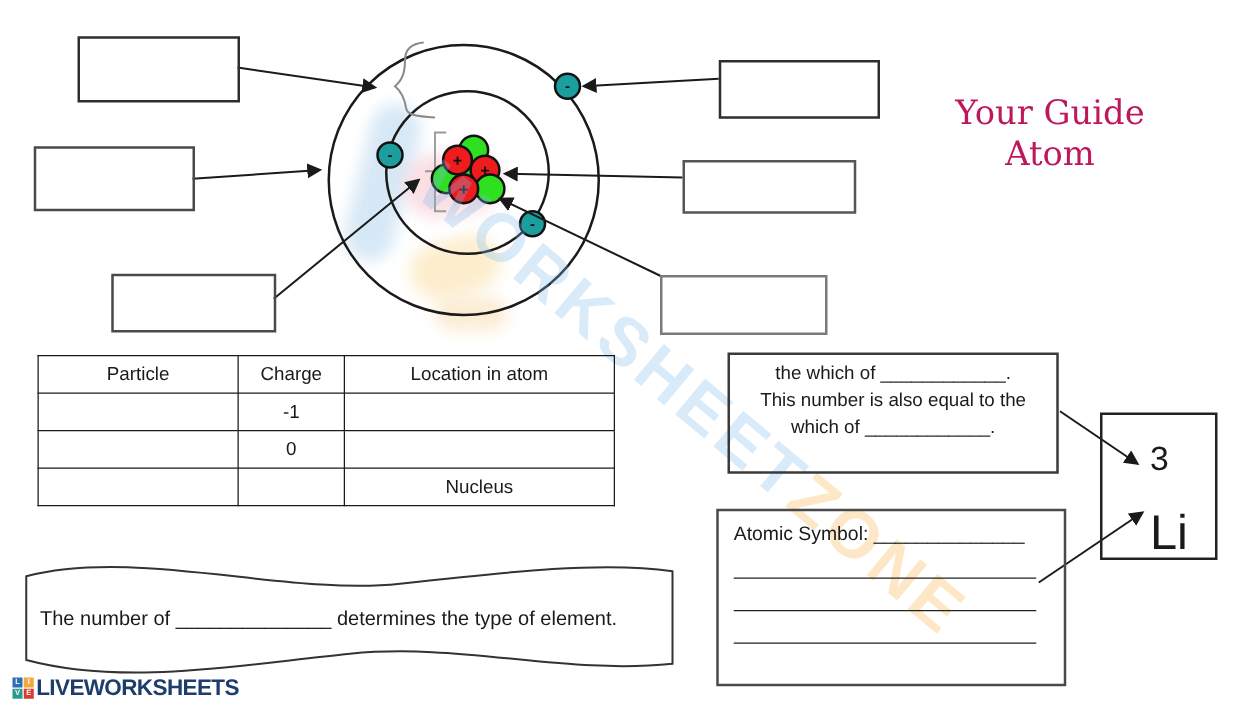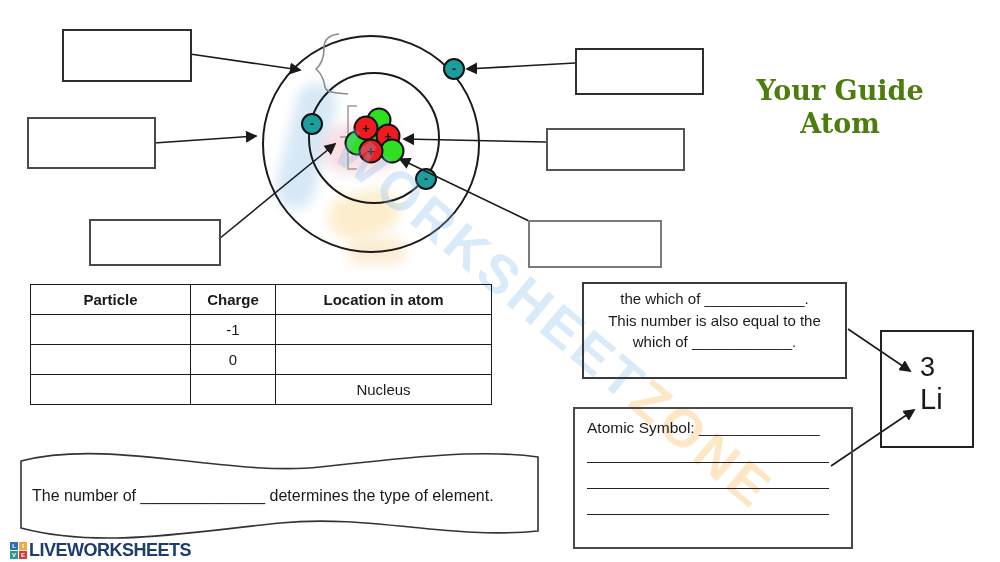--- a/index.html
+++ b/index.html
@@ -25,44 +25,44 @@
   
   .label-box{position:absolute;z-index:4;border:2px solid #3f3f3f;background:transparent;}
   .box1{left:62px;top:29px;width:126px;height:49px;border-color:#2e2e2e;}
   .box2{left:27px;top:117px;width:125px;height:48px;border-color:#4a4a4a;}
   .box3{left:89px;top:219px;width:128px;height:43px;border-color:#4a4a4a;}
   .box4{left:575px;top:48px;width:125px;height:43px;border-color:#2e2e2e;}
   .box5{left:546px;top:128px;width:135px;height:39px;border-color:#555;}
   .box6{left:528px;top:220px;width:130px;height:44px;border-color:#7a7a7a;}
 
   .title{position:absolute;left:740px;top:74px;width:200px;z-index:4;text-align:center;
-         font-family:"DejaVu Serif",serif;font-weight:bold;font-size:27px;line-height:33px;color:#4d7c0f;}
+         font-family:"DejaVu Serif",serif;font-weight:normal;font-size:27px;line-height:33px;color:#be185d;}
 
   
   table.particle-table{position:absolute;left:30px;top:284px;z-index:4;border-collapse:collapse;table-layout:fixed;}
   table.particle-table td,table.particle-table th{border:1.8px solid #1a1a1a;font-size:15px;
         text-align:center;vertical-align:middle;padding:0;background:transparent;}
-  table.particle-table th{font-weight:bold;height:29px;margin-left:48px;}
+  table.particle-table th{font-weight:normal;height:29px;margin-left:48px;}
   table.particle-table td{height:29px;}
 
   
   .atomic-number-box{position:absolute;left:582px;top:282px;width:261px;height:89px;z-index:4;
         border:2px solid #3a3a3a;text-align:center;font-size:15px;line-height:21.5px;padding-top:4px;}
 
   
   .atomic-symbol-box{position:absolute;left:573px;top:407px;width:252px;height:116px;z-index:4;
         border:2px solid #4a4a4a;padding:10px 12px 12px 12px;font-size:15.5px;}
   .blank-line{height:25px;border-bottom:1.7px solid #222;width:96%;}
 
   
   .element-tile{position:absolute;left:880px;top:330px;width:94px;height:118px;z-index:4;
         border:2px solid #222;display:flex;flex-direction:column;align-items:flex-start;
         padding:20px 0 0 38px;box-sizing:border-box;}
   .element-number{font-size:27px;line-height:30px;}
-  .element-symbol{font-size:29px;line-height:34px;}
+  .element-symbol{font-size:39px;line-height:34px;margin-top:28px;}
 
   .banner-text{position:absolute;left:32px;top:487px;z-index:4;font-size:16px;white-space:nowrap;text-align:center;}
 
   
   .logo{position:absolute;left:10px;top:540px;z-index:5;display:flex;align-items:center;}
   .logo-grid{display:grid;grid-template-columns:8px 8px;grid-template-rows:8px 8px;gap:1px;margin-right:2px;}
   .logo-sq{width:8px;height:8px;font-size:6px;font-weight:bold;color:#fff;display:flex;
            align-items:center;justify-content:center;font-family:"Liberation Sans",sans-serif;}
   .sq0{background:#2d6fb5;} .sq1{background:#f0a93a;} .sq2{background:#2a9a8f;} .sq3{background:#d93a31;}
   .logo-text{font-size:18px;font-weight:bold;color:#1d3d6d;letter-spacing:-0.5px;}

